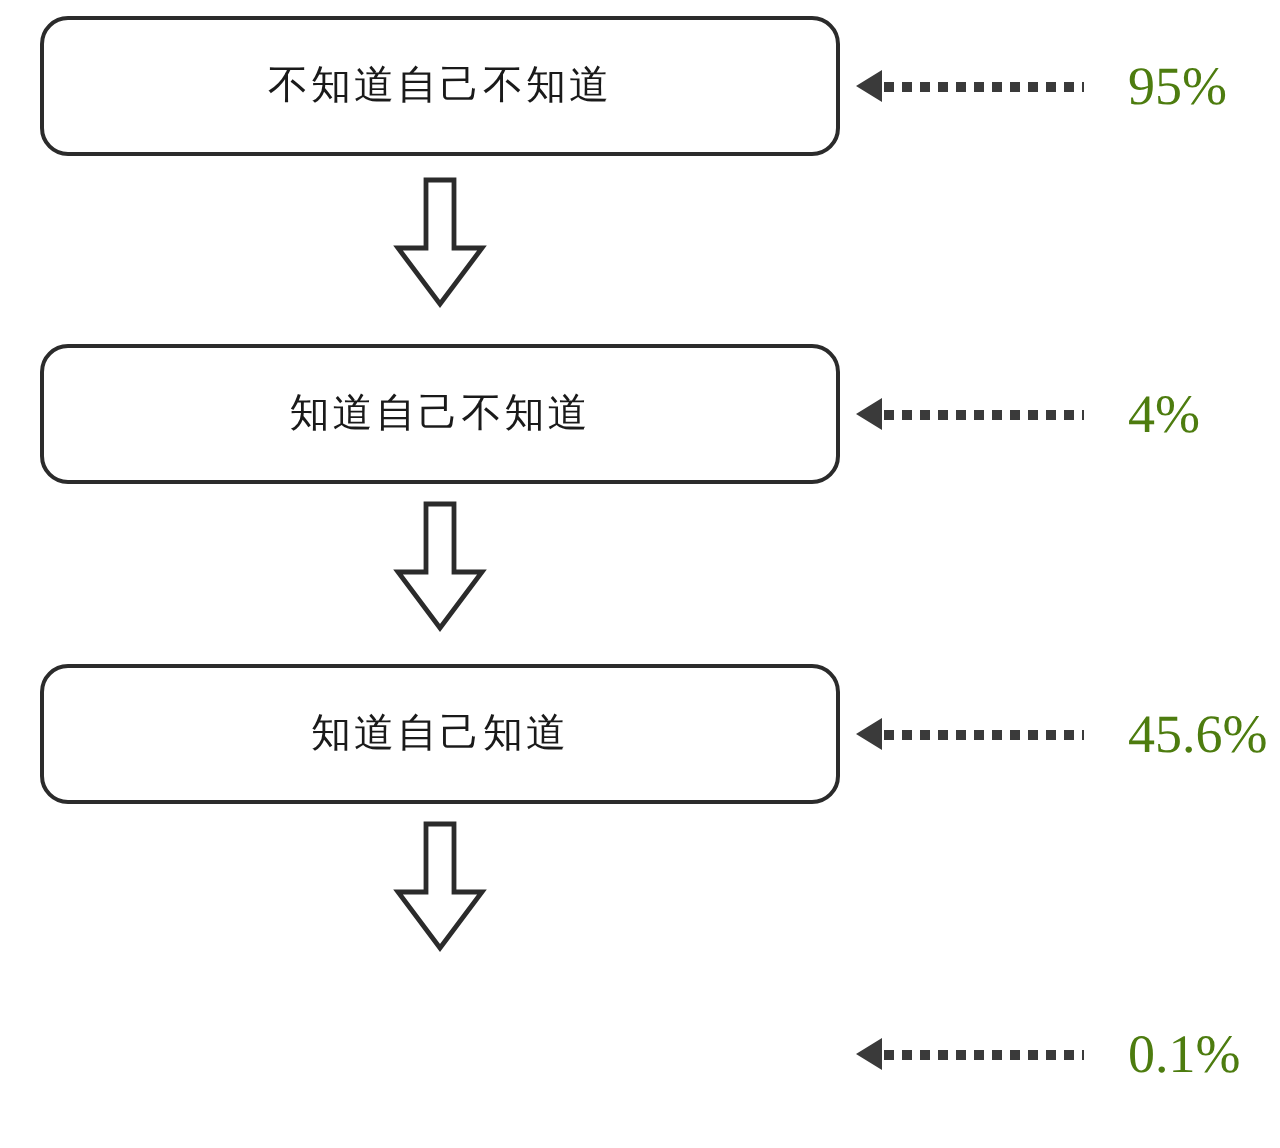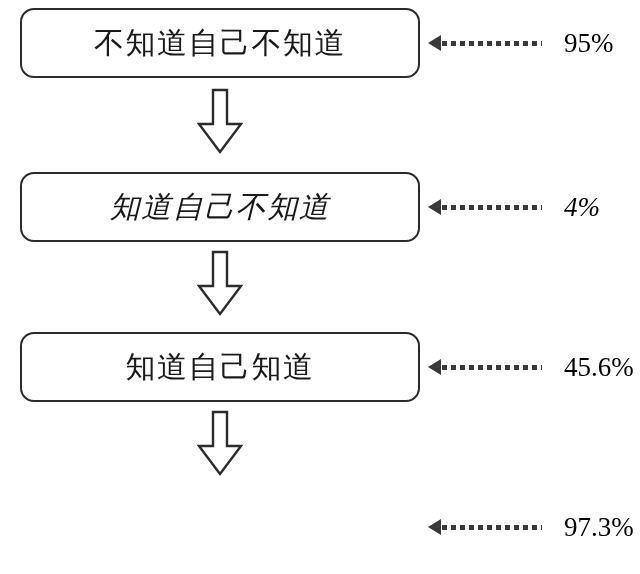--- a/index.html
+++ b/index.html
@@ -43,21 +43,21 @@
     border-radius: 14px;
     background: #ffffff;
     display: flex;
     align-items: center;
     justify-content: center;
     filter: blur(0.25px);
   }
 
   .node-label {
     font-family: "Liberation Serif", "DejaVu Serif", serif;
-    font-size: 30px;
+    font-size: 20px;
     line-height: 1;
     letter-spacing: 1.5px;
     color: #1a1a1a;
     white-space: nowrap;
     user-select: none;
   }
 
   
   .annotation {
     position: absolute;
@@ -87,21 +87,21 @@
       repeating-linear-gradient(to right,
         #3a3a3a 0px, #3a3a3a 5px,
         rgba(0,0,0,0) 5px, rgba(0,0,0,0) 9px);
   }
 
   .pct-label {
     flex: 0 0 auto;
     margin-left: 22px;
     font-family: "Liberation Serif", "DejaVu Serif", serif;
     font-size: 27px;
-    color: #000000;
+    color: #4d7c0f;
     white-space: nowrap;
     user-select: none;
   }
 
   
   .down-arrow {
     position: absolute;
     left: 196px;
     width: 48px;
     height: 66px;
@@ -127,21 +127,21 @@
       <span class="pct-label">95%</span>
     </div>
   </div>
 
   <div class="down-arrow" style="top:88px;">
     <svg viewBox="0 0 48 66" xmlns="http://www.w3.org/2000/svg">
       <path d="M17 2 L31 2 L31 36 L45 36 L24 64 L3 36 L17 36 Z" fill="#ffffff" stroke="#2b2b2b" stroke-width="2.4" stroke-linejoin="miter"></path>
     </svg>
   </div>
 
-  <div class="row" style="top:172px;font-style:italic;">
+  <div class="row" style="top:172px;">
     <div class="node-box">
       <span class="node-label">知道自己不知道</span>
     </div>
     <div class="annotation">
       <span class="arrow-head"></span>
       <span class="dotted-line"></span>
       <span class="pct-label">4%</span>
     </div>
   </div>
 
@@ -165,17 +165,17 @@
   <div class="down-arrow" style="top:410px;">
     <svg viewBox="0 0 48 66" xmlns="http://www.w3.org/2000/svg">
       <path d="M17 2 L31 2 L31 36 L45 36 L24 64 L3 36 L17 36 Z" fill="#ffffff" stroke="#2b2b2b" stroke-width="2.4" stroke-linejoin="miter"></path>
     </svg>
   </div>
 
   <div class="row" style="top:492px;">
     <div class="annotation">
       <span class="arrow-head"></span>
       <span class="dotted-line"></span>
-      <span class="pct-label">97.3%</span>
+      <span class="pct-label">0.1%</span>
     </div>
   </div>
 
 </div>
 
 </body></html>

